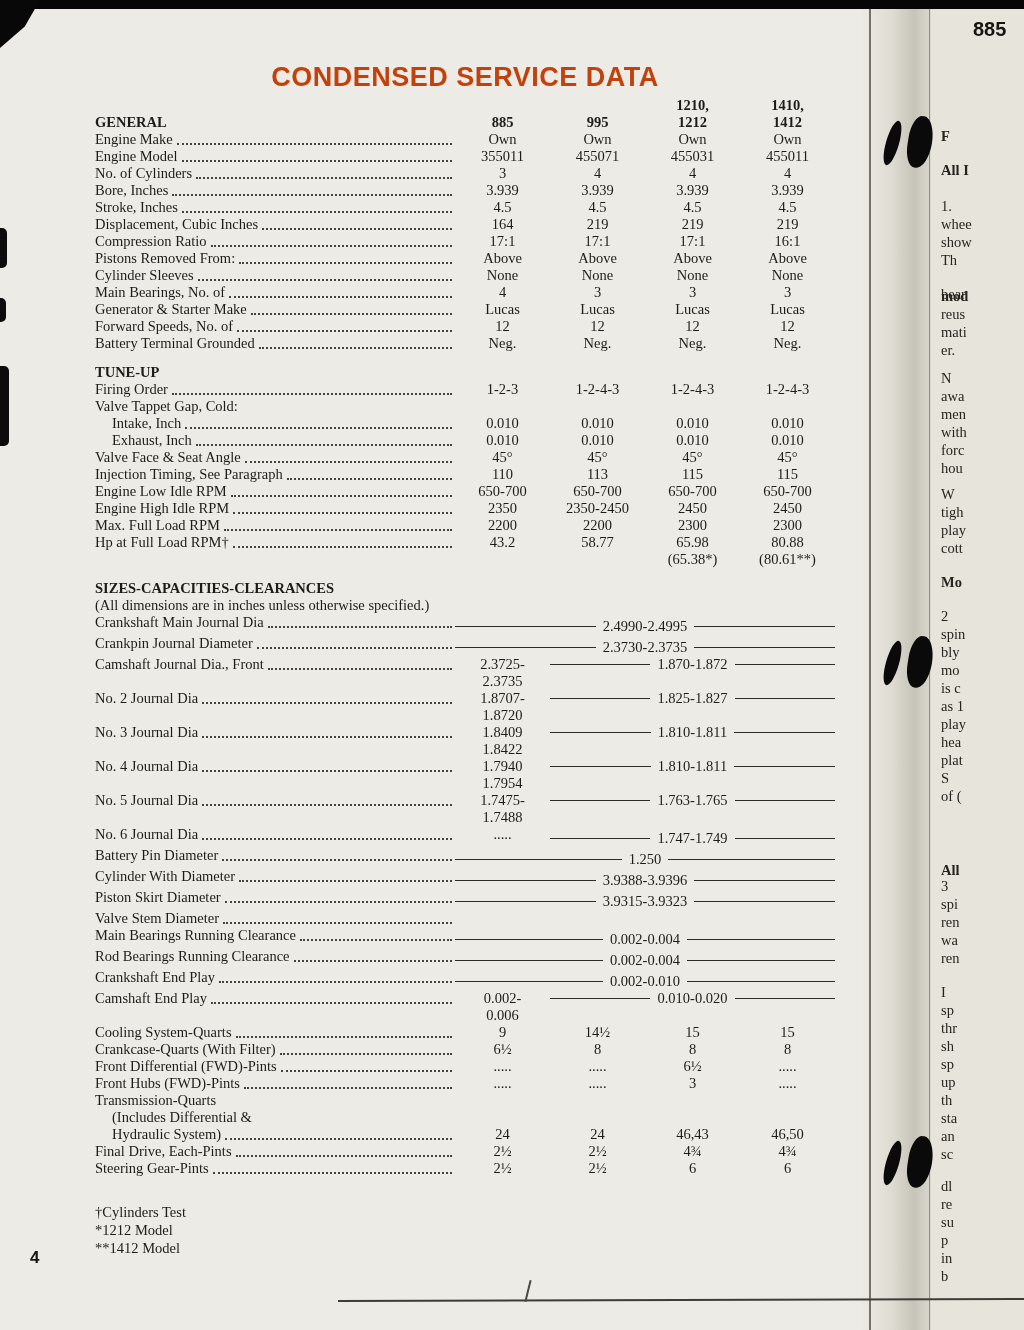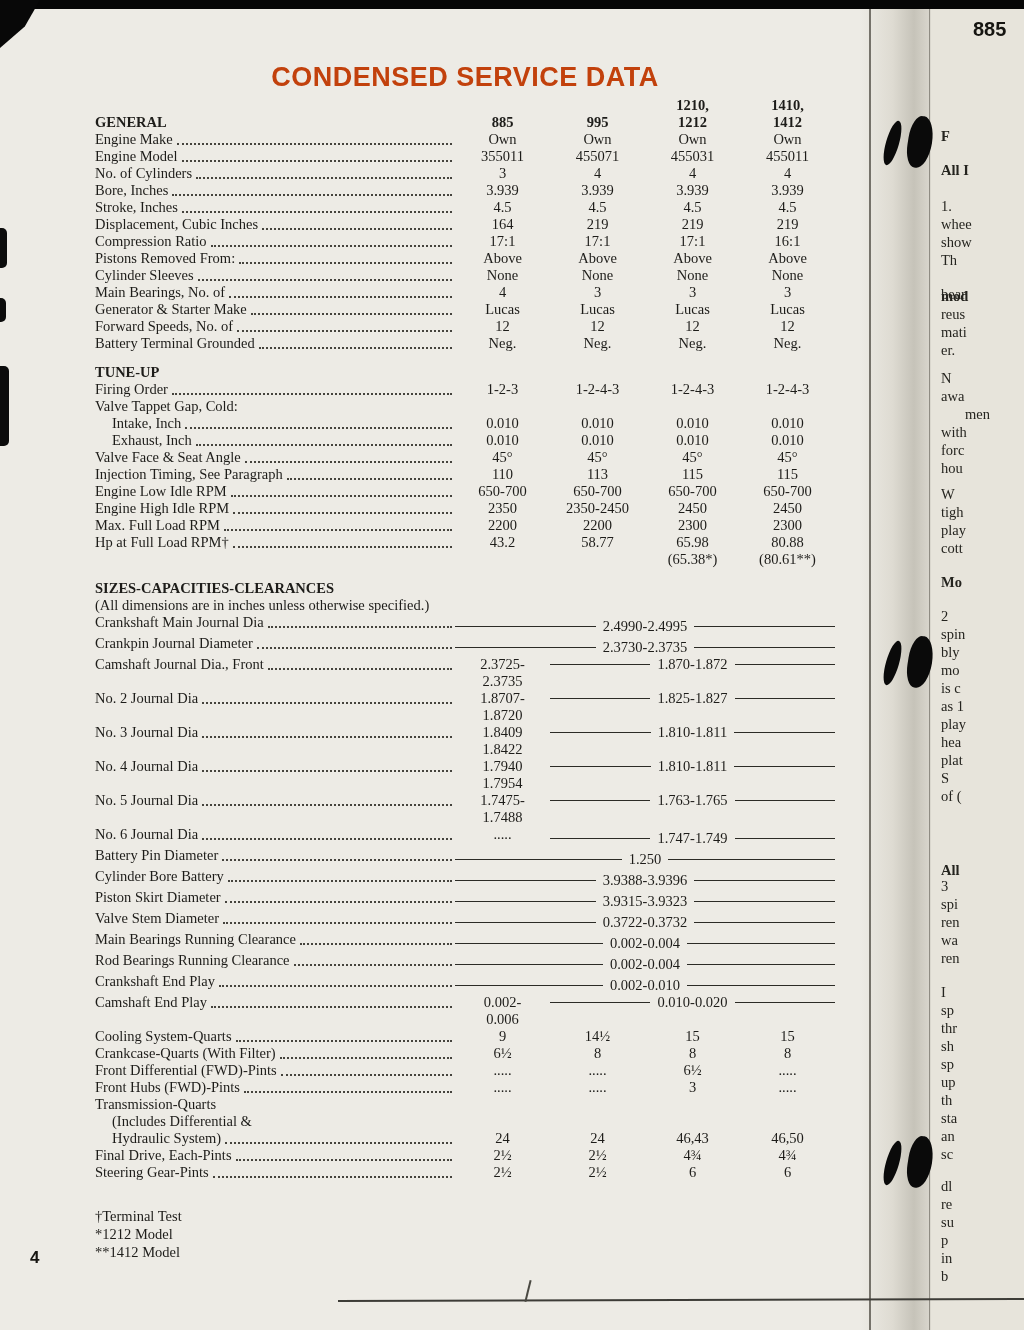--- a/index.html
+++ b/index.html
@@ -453,21 +453,21 @@
             <span class="dots"></span>
           </div>
           <div class="span-wide">
             <span class="span-line"></span>
             <span class="span-txt">1.250</span>
             <span class="span-line"></span>
           </div>
         </div>
         <div class="row">
           <div class="lbl">
-            <span class="txt">Cylinder Bore Battery</span>
+            <span class="txt">Cylinder With Diameter</span>
             <span class="dots"></span>
           </div>
           <div class="span-wide">
             <span class="span-line"></span>
             <span class="span-txt">3.9388-3.9396</span>
             <span class="span-line"></span>
           </div>
         </div>
         <div class="row">
           <div class="lbl">
@@ -477,25 +477,20 @@
           <div class="span-wide">
             <span class="span-line"></span>
             <span class="span-txt">3.9315-3.9323</span>
             <span class="span-line"></span>
           </div>
         </div>
         <div class="row">
           <div class="lbl">
             <span class="txt">Valve Stem Diameter</span>
             <span class="dots"></span>
-          </div>
-          <div class="span-wide">
-            <span class="span-line"></span>
-            <span class="span-txt">0.3722-0.3732</span>
-            <span class="span-line"></span>
           </div>
         </div>
         <div class="row">
           <div class="lbl">
             <span class="txt">Main Bearings Running Clearance</span>
             <span class="dots"></span>
           </div>
           <div class="span-wide">
             <span class="span-line"></span>
             <span class="span-txt">0.002-0.004</span>
@@ -614,21 +609,21 @@
             <span class="txt">Steering Gear-Pints</span>
             <span class="dots"></span>
           </div>
           <div class="val">2½</div>
           <div class="val">2½</div>
           <div class="val">6</div>
           <div class="val">6</div>
         </div>
       </div>
     <div class="footnotes">
-        <div class="fn-line">†Terminal Test</div>
+        <div class="fn-line">†Cylinders Test</div>
         <div class="fn-line">*1212 Model</div>
         <div class="fn-line">**1412 Model</div>
       </div>
   </div>
 
   <div class="page-num">4</div>
 
   <div class="gutter"></div>
   <div class="gutter-line-a"></div>
   <div class="gutter-line-b"></div>
@@ -641,21 +636,21 @@
       <div class="frag" style="top: 216px;">whee</div>
       <div class="frag" style="top: 234px;">show</div>
       <div class="frag" style="top: 252px;">Th</div>
       <div class="frag" style="top: 286px;">bear</div>
       <div class="frag" style="top: 288px; font-weight: bold;">mod</div>
       <div class="frag" style="top: 306px;">reus</div>
       <div class="frag" style="top: 324px;">mati</div>
       <div class="frag" style="top: 342px;">er.</div>
       <div class="frag" style="top: 370px;">N</div>
       <div class="frag" style="top: 388px;">awa</div>
-      <div class="frag" style="top: 406px; margin-left: 24px;">men</div>
+      <div class="frag" style="top: 406px;">men</div>
       <div class="frag" style="top: 424px;">with</div>
       <div class="frag" style="top: 442px;">forc</div>
       <div class="frag" style="top: 460px;">hou</div>
       <div class="frag" style="top: 486px;">W</div>
       <div class="frag" style="top: 504px;">tigh</div>
       <div class="frag" style="top: 522px;">play</div>
       <div class="frag" style="top: 540px;">cott</div>
       <div class="frag bold" style="top: 574px;">Mo</div>
       <div class="frag" style="top: 608px;">2</div>
       <div class="frag" style="top: 626px;">spin</div>

